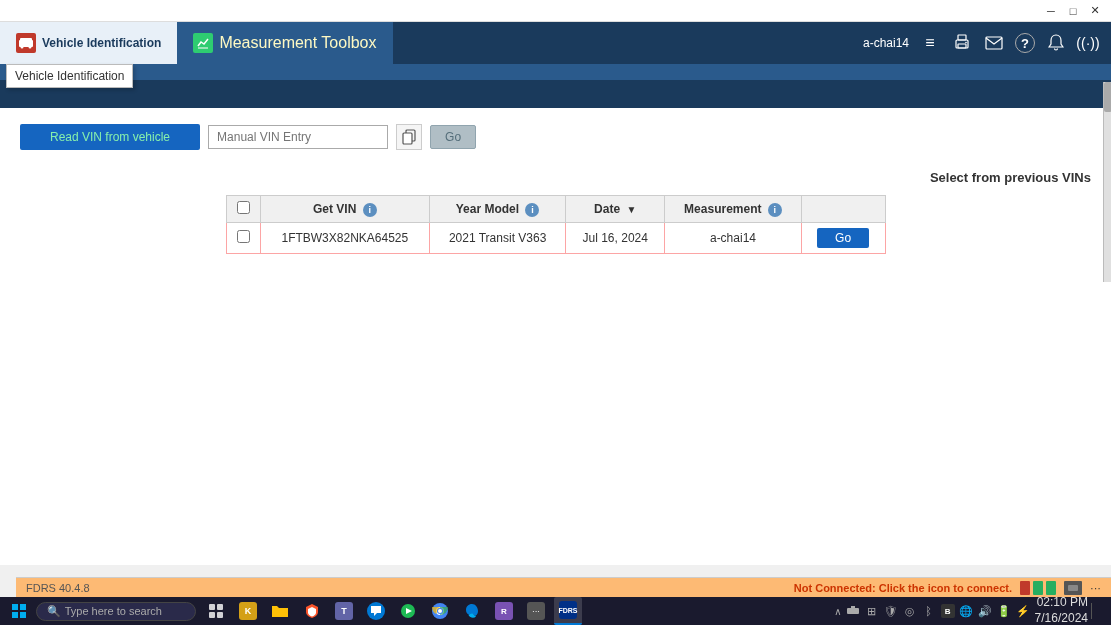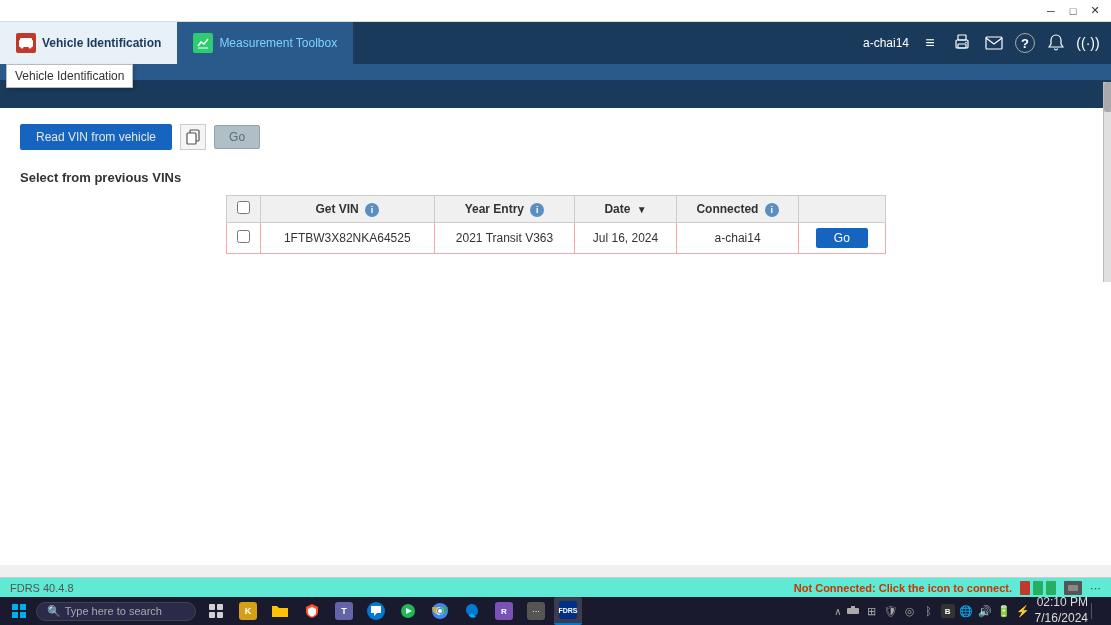--- a/index.html
+++ b/index.html
@@ -61,21 +61,21 @@
       cursor: pointer;
       height: 42px;
     }
     .tab-inactive .tab-icon2 {
       width: 20px; height: 20px;
       background: #2ecc71;
       border-radius: 2px;
       display: flex; align-items: center; justify-content: center;
       color: white; font-size: 9px;
     }
-    .tab-inactive .tab-label2 { font-size: 12px; color: #7dd3fc; }
+    .tab-inactive .tab-label2 { font-size: 16px; color: #fef9c3; }
 
     .header-spacer { flex: 1; }
     .header-right {
       display: flex;
       align-items: center;
       gap: 10px;
       padding: 0 12px;
       color: #fff;
       font-size: 12px;
     }
@@ -128,23 +128,23 @@
 
     
     .vin-row {
       display: flex;
       align-items: center;
       gap: 8px;
       margin-bottom: 20px;
     }
     .btn-read-vin {
       background: #1565c0;
-      color: #e5e5e5;
+      color: #86efac;
       border: none;
-      padding: 6px 16px;
+      padding: 6px 30px;
       font-size: 12px;
       cursor: pointer;
       border-radius: 2px;
       white-space: nowrap;
     }
     .vin-input {
       border: 1px solid #aaa;
       padding: 4px 8px;
       font-size: 12px;
       width: 180px;
@@ -162,21 +162,21 @@
       border: 1px solid #90a4ae;
       color: #546e7a;
       padding: 4px 14px;
       font-size: 12px;
       cursor: pointer;
       border-radius: 2px;
     }
 
     
     .section-title {
-      text-align: left;
+      text-align: right;
       font-size: 13px;
       font-weight: 600;
       color: #333;
       margin-bottom: 10px;
     }
 
     
     .vin-table {
       width: 660px;
       margin: 0 auto;
@@ -221,23 +221,23 @@
       padding: 3px 18px;
       font-size: 12px;
       cursor: pointer;
       border-radius: 2px;
     }
 
     
     .status-bar {
       position: fixed;
       bottom: 28px;
-      left: 0; right: 0;
+      left: 16px; right: 0;
       height: 20px;
-      background: #5eead4;
+      background: #fdba74;
       display: flex;
       align-items: center;
       justify-content: space-between;
       padding: 0 10px;
       font-size: 11px;
       color: #555;
       border-top: 1px solid #ccc;
     }
     .status-right {
       display: flex;
@@ -400,20 +400,21 @@
 <div class="tooltip-dropdown">
   <span>Vehicle Identification</span>
 </div>
 
 <div class="sub-header"></div>
 
 <div class="main-content">
 
   <div class="vin-row">
     <button class="btn-read-vin">Read VIN from vehicle</button>
+    <input class="vin-input" type="text" placeholder="Manual VIN Entry" style="">
     <div class="copy-icon">
       <svg width="16" height="16" viewBox="0 0 16 16" fill="none">
         <rect x="5" y="1" width="9" height="11" rx="1" stroke="#555" stroke-width="1.2"></rect>
         <rect x="2" y="4" width="9" height="11" rx="1" stroke="#555" stroke-width="1.2" fill="white"></rect>
       </svg>
     </div>
     <button class="btn-go">Go</button>
   </div>
 
   <div class="section-title">Select from previous VINs</div>
@@ -422,29 +423,29 @@
     <thead>
       <tr>
         <th class="checkbox-cell">
           <input type="checkbox" style="">
         </th>
         <th>
           <span>Get VIN</span>
           <span class="info-icon">i</span>
         </th>
         <th>
-          <span>Year Entry</span>
+          <span>Year Model</span>
           <span class="info-icon">i</span>
         </th>
         <th style="cursor:pointer;">
           <span>Date</span>
           <span class="sort-icon">▼</span>
         </th>
         <th>
-          <span>Connected</span>
+          <span>Measurement</span>
           <span class="info-icon">i</span>
         </th>
         <th></th>
       </tr>
     </thead>
     <tbody id="vin-table-body">
     <tr>
       <td class="checkbox-cell">
         <input type="checkbox" style="">
       </td>

